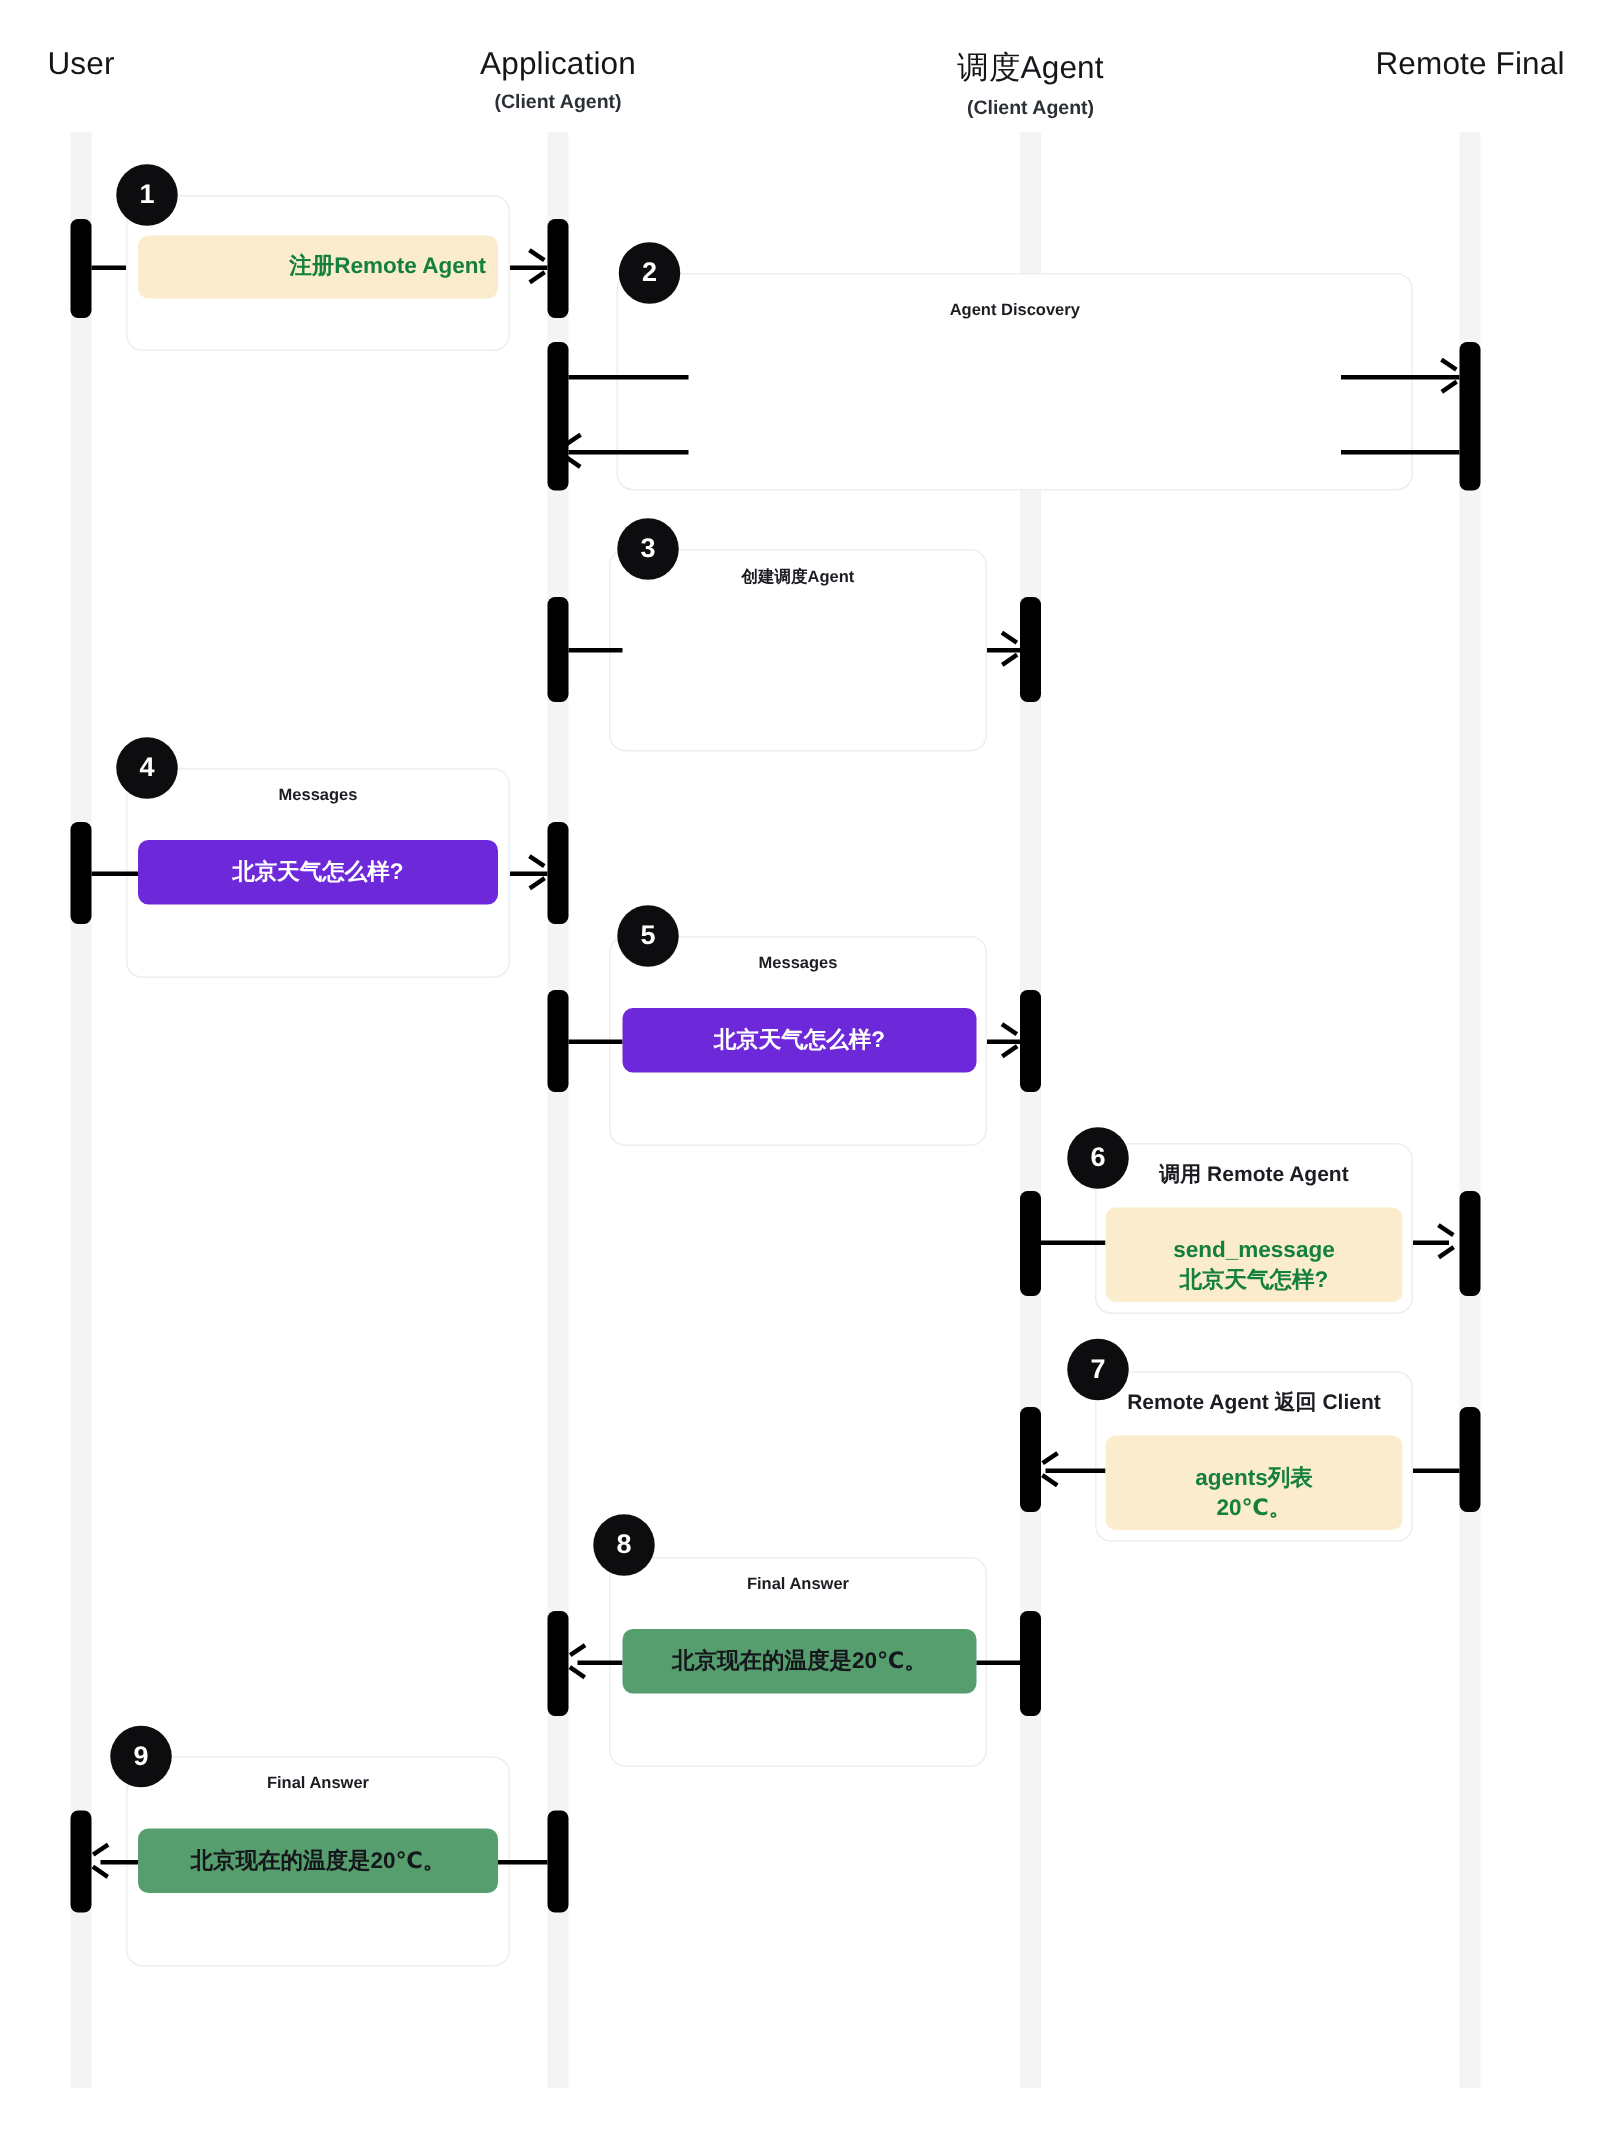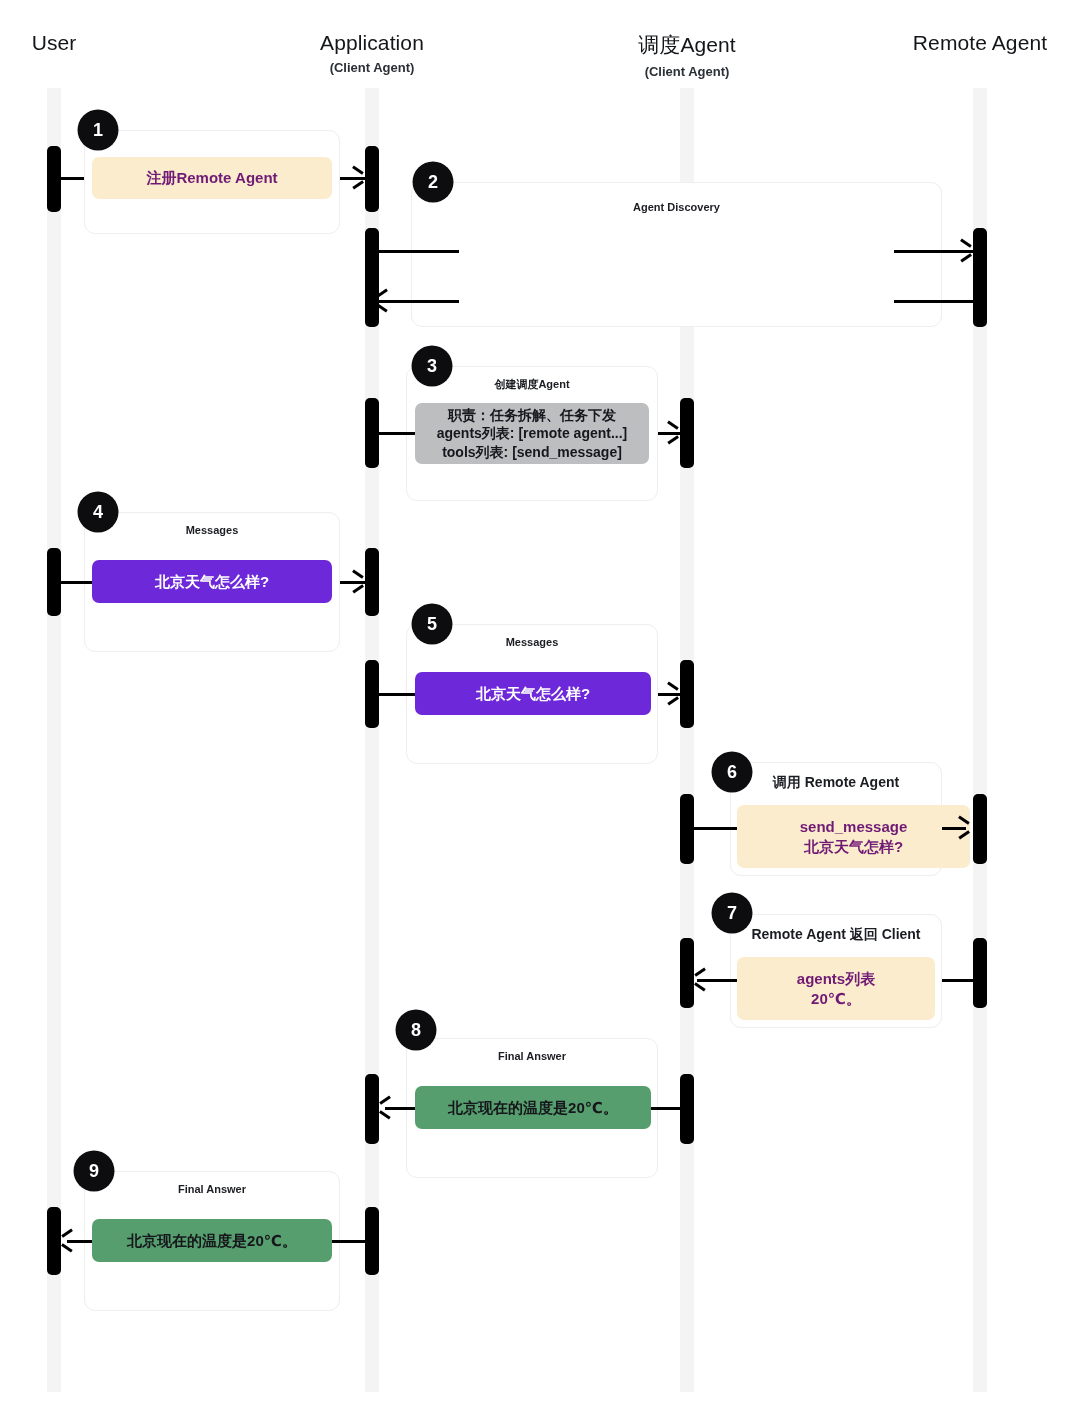--- a/index.html
+++ b/index.html
@@ -29,21 +29,21 @@
     position:absolute;left:0;right:0;text-align:center;
     font-size:11px;font-weight:700;color:#1b1d22;white-space:nowrap;
   }
 
   
   .msg{
     position:absolute;box-sizing:border-box;border-radius:7px;
     display:flex;align-items:center;justify-content:center;text-align:center;
     font-weight:700;line-height:1.33;padding:4px 8px;
   }
-  .msg.cream{background:#fbeccd;color:#701a75;}
+  .msg.cream{background:#fbeccd;color:#15803d;justify-content:flex-end;}
   .msg.gray{background:#bcbec0;color:#15171c;}
   .msg.blue{background:#6d28d9;color:#ffffff;}
   .msg.green{background:#569e6d;color:#15171c;}
   .msg .line{display:block;}
 
   
   .conn{position:absolute;height:3px;background:#000000;}
   
   .vee{position:absolute;width:15px;height:17px;}
   .vee:before,.vee:after{content:"";position:absolute;width:12px;height:2.6px;background:#000;left:1px;}
@@ -72,21 +72,21 @@
   </div>
   <div class="actor" style="left:372px;top:31px;">
     <div class="aname">Application</div>
     <div class="asub">(Client Agent)</div>
   </div>
   <div class="actor" style="left:687px;top:31px;">
     <div class="aname">调度Agent</div>
     <div class="asub">(Client Agent)</div>
   </div>
   <div class="actor" style="left:980px;top:31px;">
-    <div class="aname">Remote Agent</div>
+    <div class="aname">Remote Final</div>
     <div class="asub"></div>
   </div>
 
   <div class="lifeline" style="left:54px;top:88px;height:1304px;"></div>
   <div class="lifeline" style="left:372px;top:88px;height:1304px;"></div>
   <div class="lifeline" style="left:687px;top:88px;height:1304px;"></div>
   <div class="lifeline" style="left:980px;top:88px;height:1304px;"></div>
 
   <div class="activation" style="left:54px;top:146px;height:66px;"></div>
   <div class="activation" style="left:54px;top:548px;height:68px;"></div>
@@ -127,25 +127,20 @@
   <div class="vee right" style="left:958px;top:242px;"></div>
 
   <div class="conn" style="left:379px;top:300px;width:80px;"></div>
   <div class="vee left" style="left:376px;top:292px;"></div>
   <div class="conn" style="left:894px;top:300px;width:79px;"></div>
   <div class="badge" style="left:433px;top:182px;">2</div>
 
   <div class="group" style="left:406px;top:366px;width:252px;height:135px;"></div>
   <div class="group-title" style="left:406px;top:377px;width:252px;">创建调度Agent</div>
   <div class="conn" style="left:379px;top:432px;width:36px;"></div>
-  <div class="msg gray" style="left:415px;top:403px;width:234px;height:61px;font-size:14px;flex-direction:column;">
-    <span class="line">职责：任务拆解、任务下发</span>
-    <span class="line">agents列表: [remote agent...]</span>
-    <span class="line">tools列表: [send_message]</span>
-  </div>
   <div class="conn" style="left:658px;top:432px;width:22px;"></div>
   <div class="vee right" style="left:665px;top:424px;"></div>
   <div class="badge" style="left:432px;top:366px;">3</div>
 
   <div class="group" style="left:84px;top:512px;width:256px;height:140px;"></div>
   <div class="group-title" style="left:84px;top:524px;width:256px;">Messages</div>
   <div class="conn" style="left:61px;top:581px;width:31px;"></div>
   <div class="msg blue" style="left:92px;top:560px;width:240px;height:43px;font-size:15px;">
     <span class="line">北京天气怎么样?</span>
   </div>
@@ -159,21 +154,21 @@
   <div class="msg blue" style="left:415px;top:672px;width:236px;height:43px;font-size:15px;">
     <span class="line">北京天气怎么样?</span>
   </div>
   <div class="conn" style="left:658px;top:693px;width:22px;"></div>
   <div class="vee right" style="left:665px;top:685px;"></div>
   <div class="badge" style="left:432px;top:624px;">5</div>
 
   <div class="group" style="left:730px;top:762px;width:212px;height:114px;"></div>
   <div class="group-title" style="left:730px;top:774px;width:212px;font-size:14px;">调用 Remote Agent</div>
   <div class="conn" style="left:694px;top:827px;width:43px;"></div>
-  <div class="msg cream" style="left:737px;top:805px;width:233px;height:63px;font-size:15px;flex-direction:column;">
+  <div class="msg cream" style="left:737px;top:805px;width:198px;height:63px;font-size:15px;flex-direction:column;">
     <span class="line">send_message</span>
     <span class="line">北京天气怎样?</span>
   </div>
   <div class="conn" style="left:942px;top:827px;width:24px;"></div>
   <div class="vee right" style="left:956px;top:819px;"></div>
   <div class="badge" style="left:732px;top:772px;">6</div>
 
   <div class="group" style="left:730px;top:914px;width:212px;height:114px;"></div>
   <div class="group-title" style="left:730px;top:926px;width:212px;font-size:14px;">Remote Agent 返回 Client</div>
   <div class="conn" style="left:697px;top:979px;width:40px;"></div>

